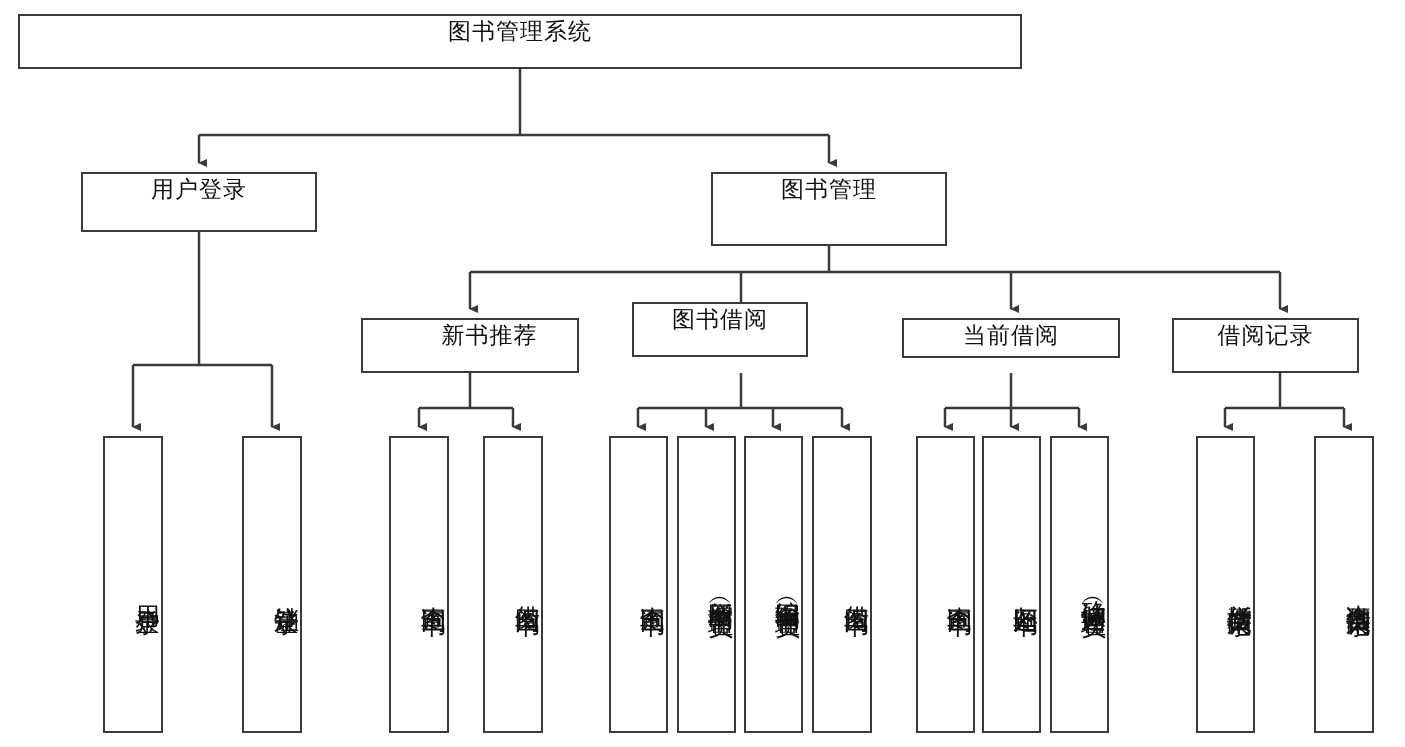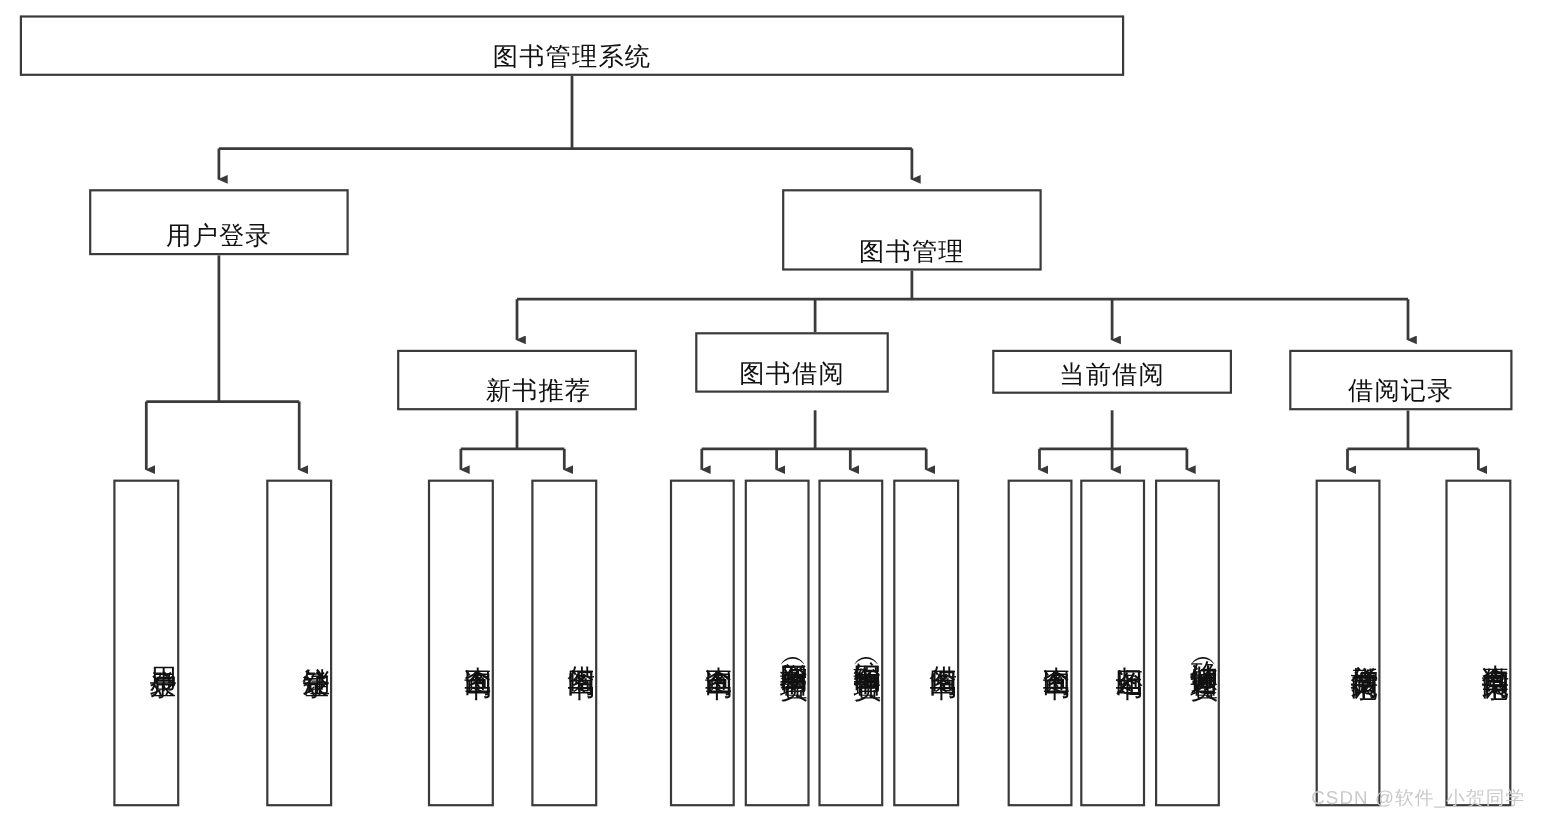--- a/index.html
+++ b/index.html
@@ -24,21 +24,21 @@
     width: 1405px;
     height: 747px;
     pointer-events: none;
   }
   .node {
     position: absolute;
     box-sizing: border-box;
     background: #ffffff;
     border: 2.5px solid #3a3a3a;
     display: flex;
-    align-items: flex-end;
+    align-items: flex-start;
     justify-content: center;
     color: #111111;
   }
   .node.horiz {
     font-size: 23px;
     letter-spacing: 1px;
   }
   .node.vert {
     writing-mode: vertical-rl;
     text-orientation: upright;
@@ -122,21 +122,21 @@
       </div>
       <div class="node horiz" style="left: 361px; top: 318px; width: 218px; height: 55px; padding-left: 39px;">
         <span class="node-label">新书推荐</span>
       </div>
       <div class="node horiz" style="left: 632px; top: 302px; width: 176px; height: 55px;">
         <span class="node-label">图书借阅</span>
       </div>
       <div class="node horiz" style="left: 902px; top: 318px; width: 218px; height: 40px;">
         <span class="node-label">当前借阅</span>
       </div>
-      <div class="node horiz" style="left: 1172px; top: 318px; width: 203px; height: 55px; font-family: Liberation Serif, serif;">
+      <div class="node horiz" style="left: 1172px; top: 318px; width: 187px; height: 55px; font-family: Liberation Serif, serif;">
         <span class="node-label">借阅记录</span>
       </div>
       <div class="node vert" style="left: 103px; top: 436px; width: 60px; height: 297px;">
         <span class="node-label">用户登录</span>
       </div>
       <div class="node vert" style="left: 242px; top: 436px; width: 60px; height: 297px;">
         <span class="node-label">注销登录</span>
       </div>
       <div class="node vert" style="left: 389px; top: 436px; width: 60px; height: 297px;">
         <span class="node-label">查询图书</span>
@@ -166,15 +166,14 @@
         <span class="node-label">确认归还（管理员）</span>
       </div>
       <div class="node vert" style="left: 1196px; top: 436px; width: 59px; height: 297px;">
         <span class="node-label">新增借阅记录</span>
       </div>
       <div class="node vert" style="left: 1314px; top: 436px; width: 60px; height: 297px;">
         <span class="node-label">查询借阅记录</span>
       </div>
     </div>
 
-  <div class="watermark" style="left: 1192px; top: 714px;">CSDN @软件_小贺同学</div>
 
 </div>
 
 </body></html>

